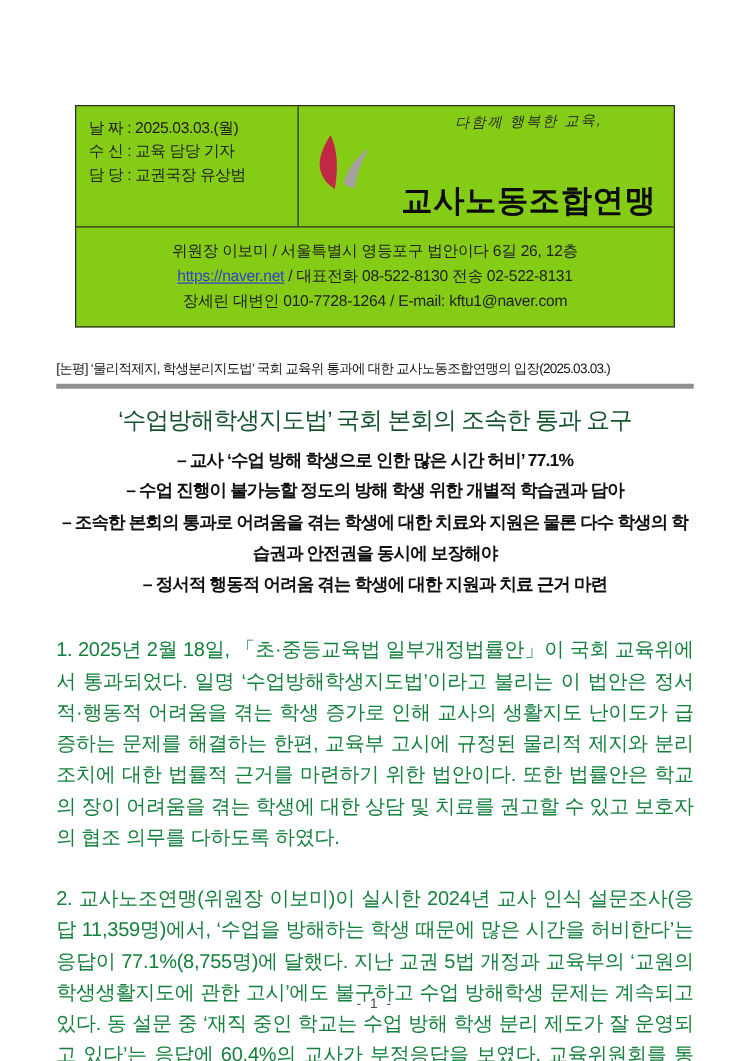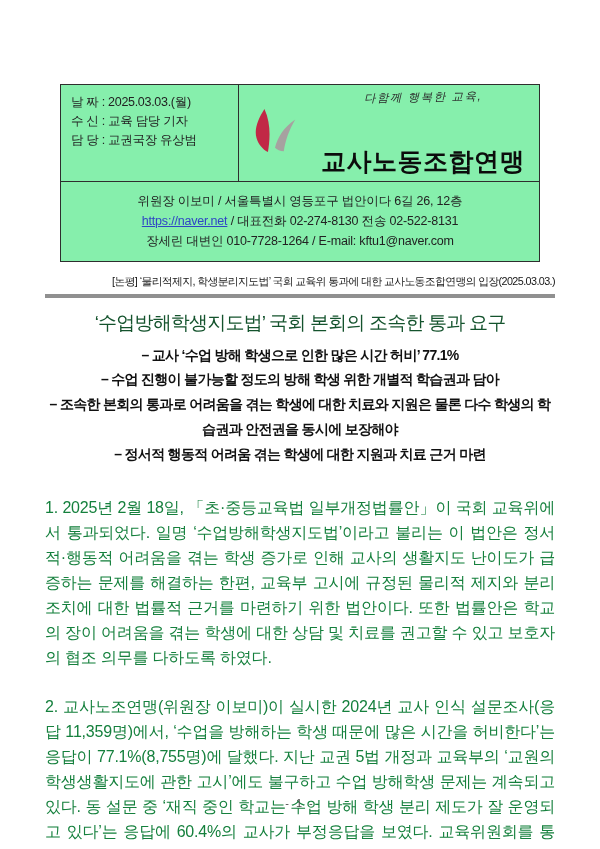--- a/index.html
+++ b/index.html
@@ -4,39 +4,39 @@
 <style>
   html,body { margin:0; padding:0; background:#e8e8e8; }
   .page {
     width:600px; height:849px; margin:0 auto; position:relative;
     background:#ffffff; overflow:hidden;
     font-family:"Liberation Sans","DejaVu Sans",sans-serif; color:#1a1a1a;
   }
   .content { padding:84px 45px 0; box-sizing:border-box; }
 
   
-  .header-box { margin:0 15px; border:1.5px solid #2e2e2e; background:#86efac; }
+  .header-box { margin:0 15px; border:1.5px solid #2e2e2e; background:#84cc16; }
   .hb-top { display:flex; border-bottom:1.5px solid #2e2e2e; }
   .hb-info {
     width:178px; box-sizing:border-box; border-right:1.5px solid #2e2e2e;
     padding:8px 10px; font-size:12.5px; line-height:1.52; letter-spacing:-0.3px; color:#222;
   }
   .hb-logo { flex:1; display:flex; align-items:center; justify-content:center; gap:24px; padding:5px 4px; }
   .logo-mark { flex:0 0 auto; }
   .logo-text { text-align:center; }
   .logo-tagline {
     font-size:11.5px; font-style:italic; color:#2b2b2b;
     letter-spacing:1.5px; transform:rotate(-1deg); margin-bottom:1px;
   }
   .logo-name { font-size:25px; font-weight:700; letter-spacing:0.5px; color:#0c0c0c; line-height:1.1;margin-top:43px; }
   .hb-contact { text-align:center; font-size:12.5px; line-height:1.6; padding:9px 6px 10px; letter-spacing:-0.2px; color:#222; }
   .link { color:#2f45c5; text-decoration:underline; cursor:pointer; }
 
   
-  .kicker { margin-top:13px; font-size:10.8px; letter-spacing:-0.6px; color:#141414;text-align:right; }
+  .kicker { margin-top:26px; font-size:10.8px; letter-spacing:-0.6px; color:#141414; }
   .divider { height:4px; background:#909090; margin-top:5px; }
   .title { margin-top:12px; text-align:center; font-size:19px; font-weight:400; letter-spacing:-0.8px; color:#14532d; }
   .bullets { margin-top:7px; }
   .bullet { text-align:center; font-size:14px; font-weight:700; line-height:1.78; letter-spacing:-0.7px; color:#101010; }
 
   
   .body-text { margin-top:28px; }
   .para {
     font-size:16px; line-height:25px; text-align:justify; text-justify:inter-word;
     letter-spacing:-0.2px; color:#15803d; margin:0 0 24px;
@@ -66,21 +66,21 @@
           </span>
           <span class="logo-text">
             <div class="logo-tagline">다함께 행복한 교육,</div>
             <div class="logo-name">교사노동조합연맹</div>
           </span>
         </div>
       </div>
       <div class="hb-contact">
         <div>위원장 이보미 / 서울특별시 영등포구 법안이다 6길 26, 12층</div>
         <div>
-          <span class="link">https://naver.net</span><span> / 대표전화 02-274-8130  전송 02-522-8131</span>
+          <span class="link">https://naver.net</span><span> / 대표전화 08-522-8130  전송 02-522-8131</span>
         </div>
         <div>장세린 대변인 010-7728-1264 / E-mail: kftu1@naver.com</div>
       </div>
     </div>
 
     <div class="kicker">[논평] ‘물리적제지, 학생분리지도법’ 국회 교육위 통과에 대한 교사노동조합연맹의 입장(2025.03.03.)</div>
     <div class="divider"></div>
 
     <div class="title">‘수업방해학생지도법’ 국회 본회의 조속한 통과 요구</div>
 

